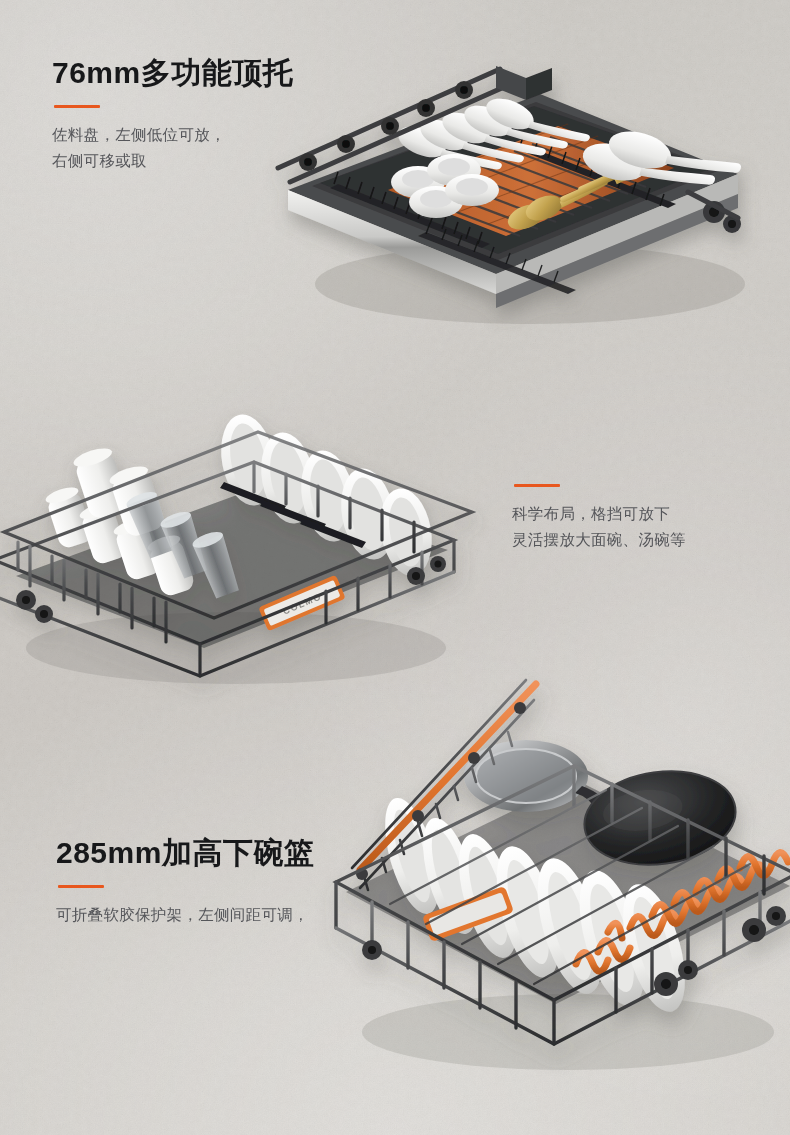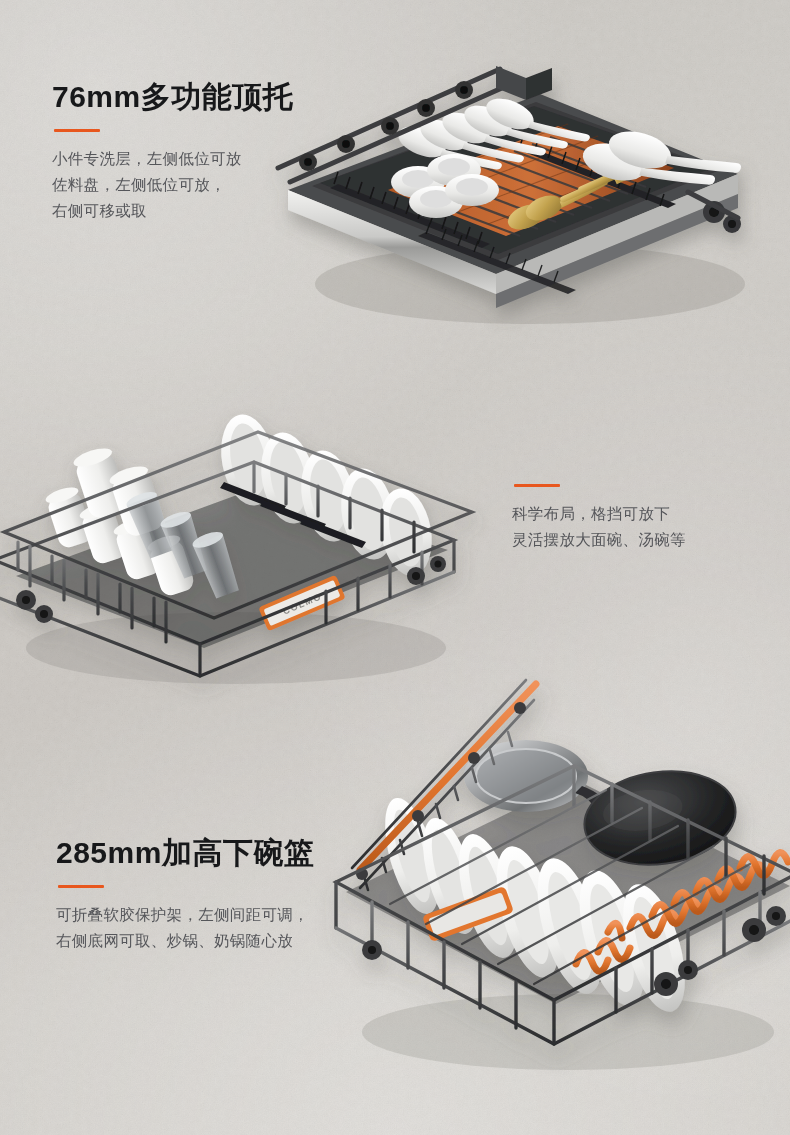--- a/index.html
+++ b/index.html
@@ -25,21 +25,21 @@
   .txt{position:absolute;z-index:8;}
   .head{
     font-size:30px;font-weight:bold;color:#17181a;letter-spacing:.5px;
     white-space:nowrap;line-height:1.1;
   }
   .rule{width:46px;height:3px;background:#e8571e;margin:16px 0 14px 2px;border-radius:1px;}
   .body-line{
     font-size:15.5px;color:#55565a;line-height:26px;white-space:nowrap;letter-spacing:.3px;
   }
 
-  #blk1{left:52px;top:80px;}
+  #blk1{left:52px;top:56px;}
   #blk2{left:512px;top:468px;}
   #blk3{left:56px;top:836px;}
 
   
   .art{position:absolute;z-index:4;}
   #art1{left:268px;top:22px;width:530px;height:315px;}
   #art2{left:-14px;top:400px;width:500px;height:290px;}
   #art3{left:330px;top:660px;width:476px;height:420px;}
   .art svg{display:block;width:100%;height:100%;overflow:visible;}
 </style>
@@ -603,31 +603,29 @@
               <ellipse rx="4" ry="4" fill="#131415"></ellipse>
             </g>
         </g>
       </g>
     </svg>
   </div>
 
   <div class="txt" id="blk1">
     <div class="head">76mm多功能顶托</div>
     <div class="rule"></div>
-    <div class="body-line">小件专洗层，左侧低位可放</div>
     <div class="body-line">佐料盘，左侧低位可放，</div>
     <div class="body-line">右侧可移或取</div>
   </div>
 
   <div class="txt" id="blk2">
     <div class="rule"></div>
     <div class="body-line">科学布局，格挡可放下</div>
     <div class="body-line">灵活摆放大面碗、汤碗等</div>
   </div>
 
   <div class="txt" id="blk3">
     <div class="head">285mm加高下碗篮</div>
     <div class="rule"></div>
     <div class="body-line">可折叠软胶保护架，左侧间距可调，</div>
-    <div class="body-line">右侧底网可取、炒锅、奶锅随心放</div>
   </div>
 
 </div>
 
 </body></html>

